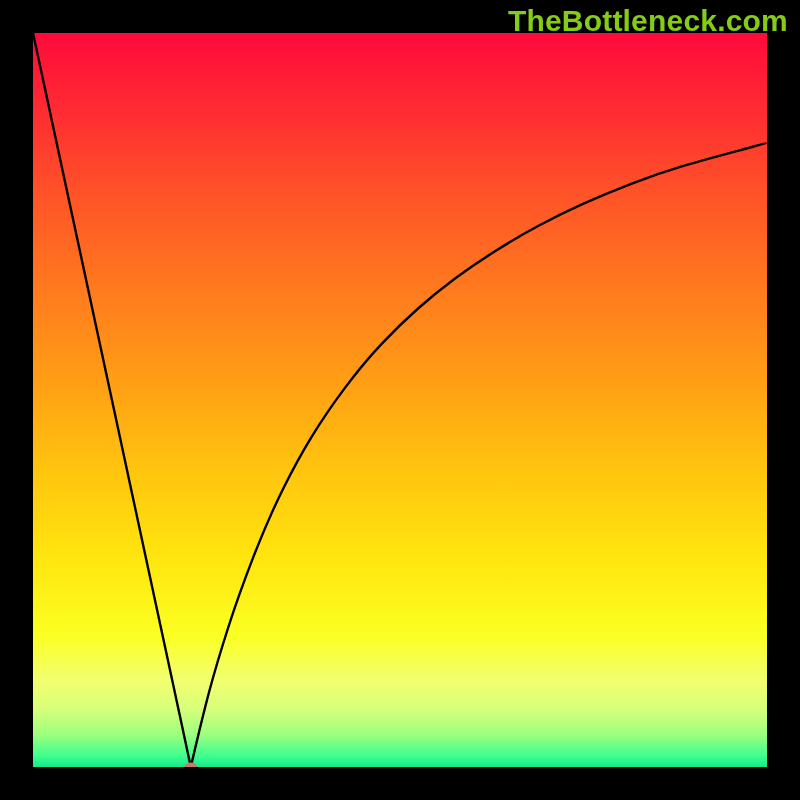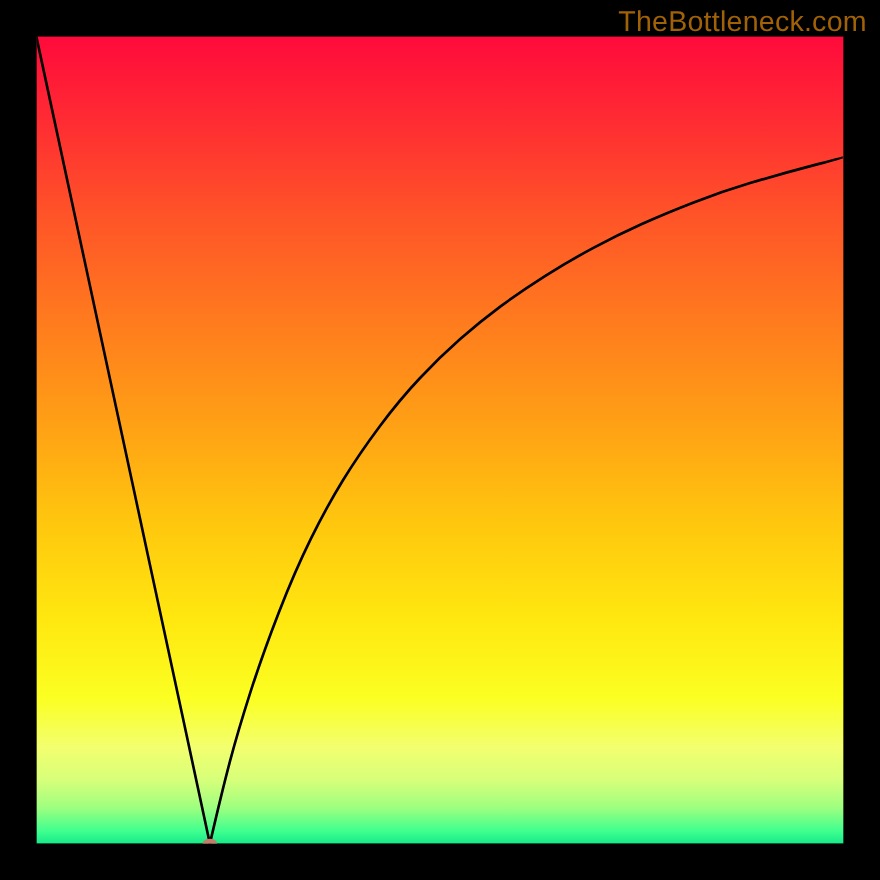--- a/index.html
+++ b/index.html
@@ -22,23 +22,23 @@
     left: 33px;
     top: 33px;
     width: 734px;
     height: 734px;
     overflow: hidden;
   }
   .watermark {
     position: absolute;
     top: 4px;
     right: 12px;
-    color: #a16207;
-    font-size: 26px;
-    font-weight: 400;
+    color: #84cc16;
+    font-size: 30px;
+    font-weight: 700;
     letter-spacing: 0.2px;
   }
   svg { display: block; }
 </style>
 </head>
 <body>
 
 <div class="frame">
 
   <div class="plot-area">

